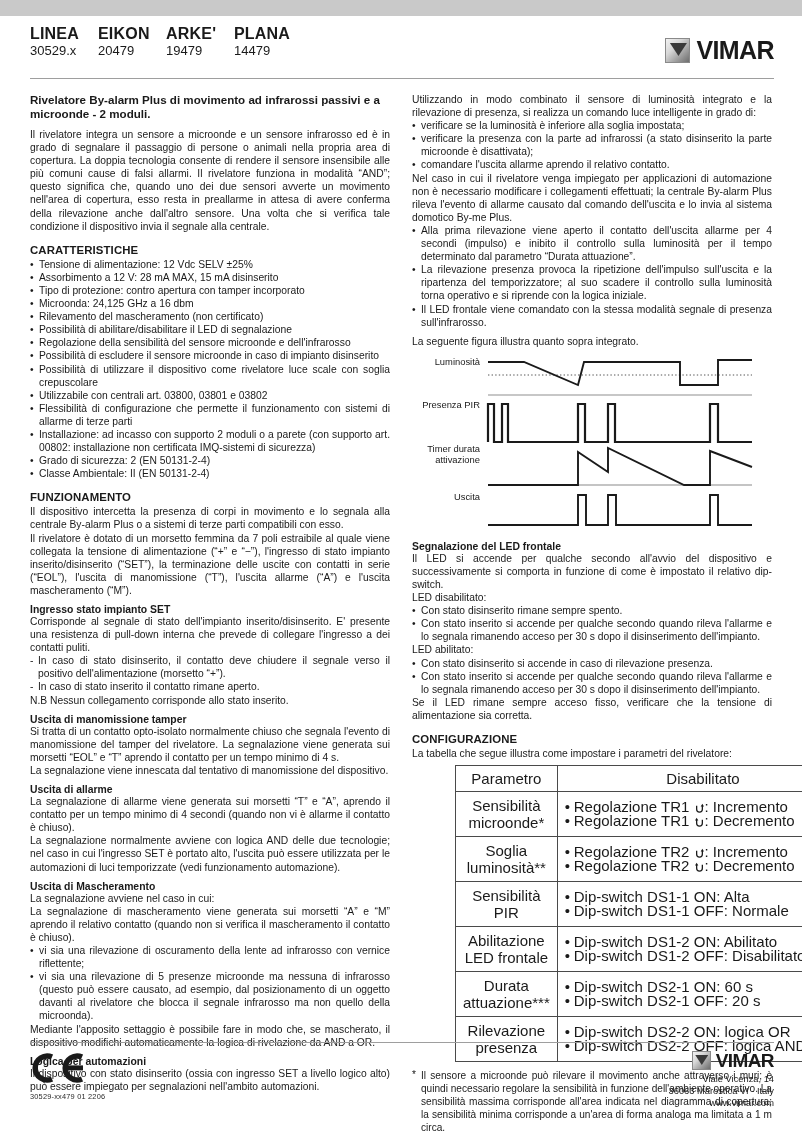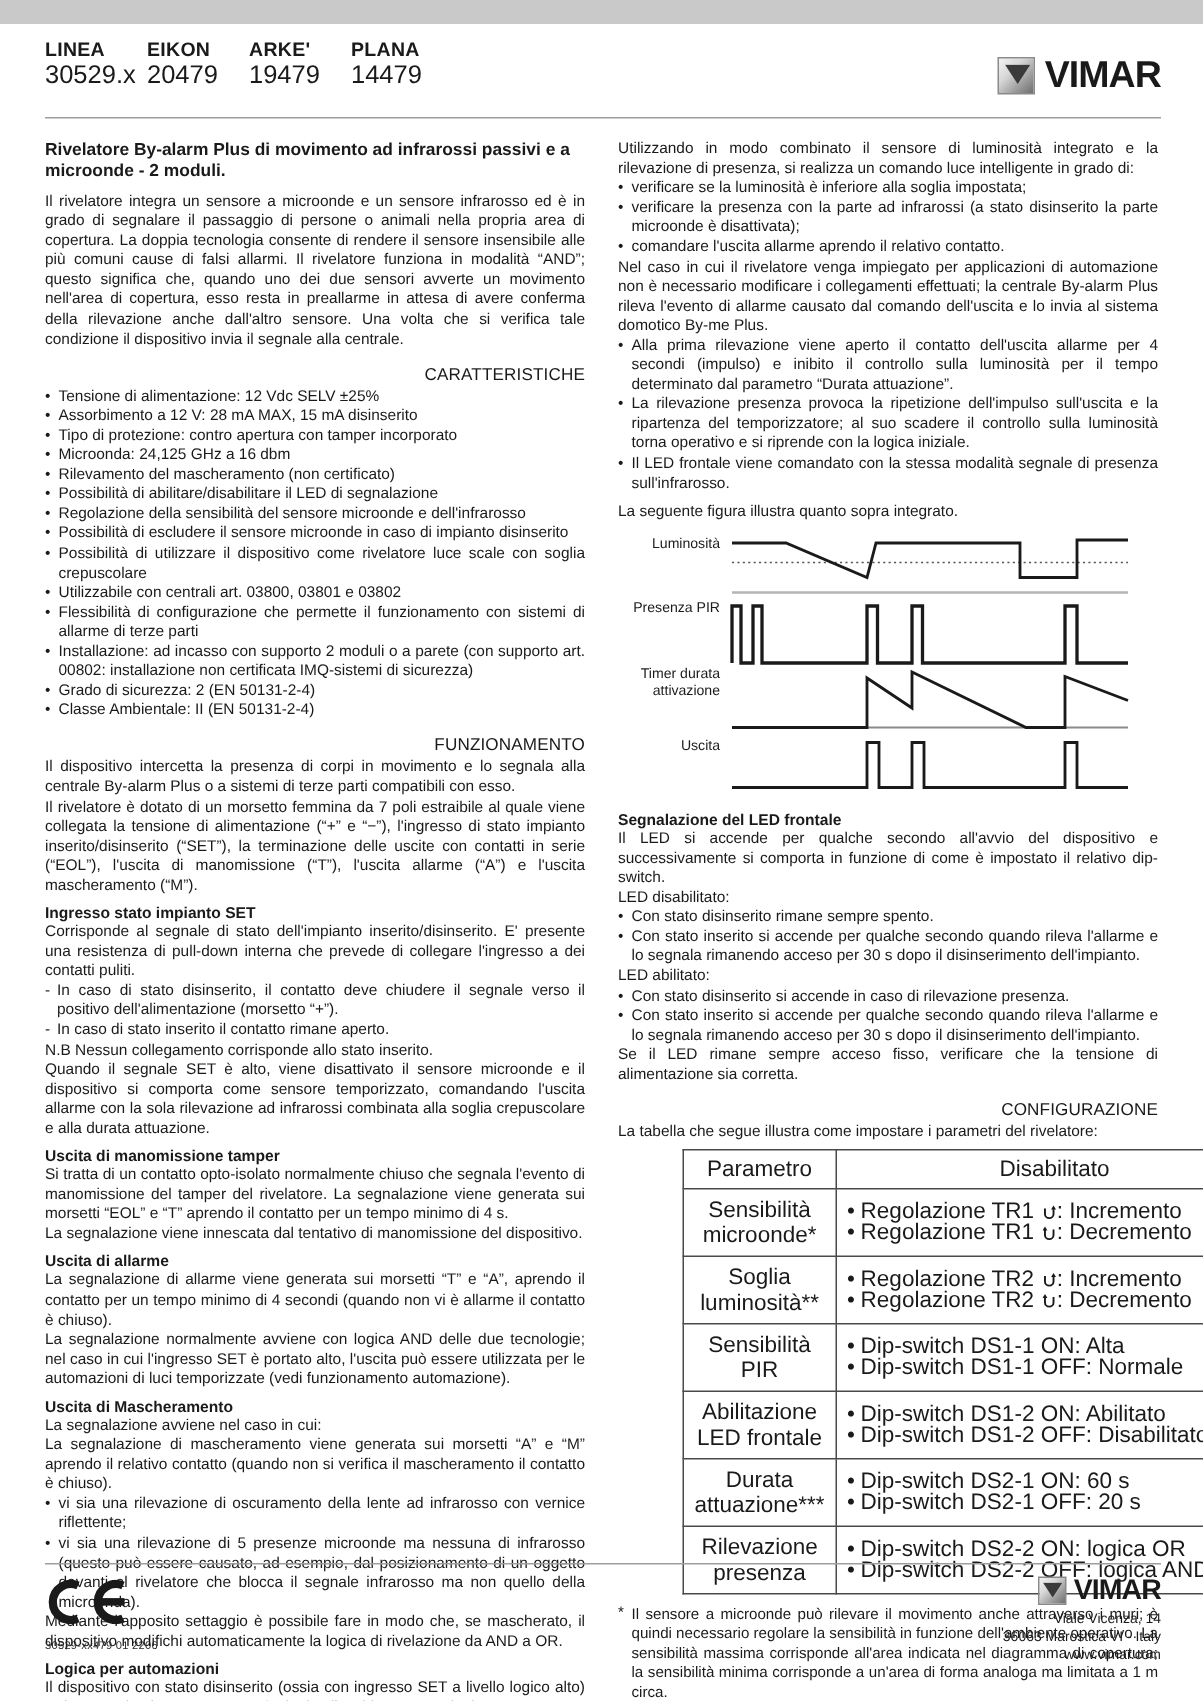--- a/index.html
+++ b/index.html
@@ -37,25 +37,25 @@
     border-collapse: collapse;
     font-size: 11.3px;
   }
   .fam-table td {
     padding: 0 0 0 0;
     text-align: left;
     white-space: nowrap;
   }
   .fam-name {
     font-weight: bold;
-    font-size: 13px;
+    font-size: 16px;
     letter-spacing: .2px;
     padding-bottom: 5px;
   }
-  .fam-code { font-size: 17px; }
+  .fam-code { font-size: 13px; }
   .fam-col { width: 68px; }
   .logo-top {
     position: absolute;
     right: 28px;
     top: 22px;
     display: flex;
     align-items: center;
     gap: 6px;
   }
   .logo-mark {
@@ -87,24 +87,23 @@
   
   .cols {
     display: flex;
     gap: 22px;
     padding: 14px 28px 0 30px;
   }
   .col { width: 360px; }
 
   h2.sec {
     font-size: 11.4px;
-    font-weight: normal;
+    font-weight: bold;
     margin: 11px 0 2px 0;
     letter-spacing: .1px;
-    text-align: right;
   }
   h3.sub {
     font-size: 10.4px;
     font-weight: bold;
     margin: 7px 0 0 0;
   }
   p.t {
     font-size: 10.3px;
     line-height: 13.1px;
     margin: 0;
@@ -311,21 +310,20 @@
       <p class="t">Il dispositivo intercetta la presenza di corpi in movimento e lo segnala alla centrale By-alarm Plus o a sistemi di terze parti compatibili con esso.</p>
       <p class="t">Il rivelatore è dotato di un morsetto femmina da 7 poli estraibile al quale viene collegata la tensione di alimentazione (“+” e “−”), l'ingresso di stato impianto inserito/disinserito (“SET”), la terminazione delle uscite con contatti in serie (“EOL”), l'uscita di manomissione (“T”), l'uscita allarme (“A”) e l'uscita mascheramento (“M”).</p>
 
       <h3 class="sub">Ingresso stato impianto SET</h3>
       <p class="t">Corrisponde al segnale di stato dell'impianto inserito/disinserito. E' presente una resistenza di pull-down interna che prevede di collegare l'ingresso a dei contatti puliti.</p>
       <ul class="dash">
         <li>In caso di stato disinserito, il contatto deve chiudere il segnale verso il positivo dell'alimentazione (morsetto “+”).</li>
         <li>In caso di stato inserito il contatto rimane aperto.</li>
       </ul>
       <p class="t">N.B Nessun collegamento corrisponde allo stato inserito.</p>
-      <p class="t">Quando il segnale SET è alto, viene disattivato il sensore microonde e il dispositivo si comporta come sensore temporizzato, comandando l'uscita allarme con la sola rilevazione ad infrarossi combinata alla soglia crepuscolare e alla durata attuazione.</p>
 
       <h3 class="sub">Uscita di manomissione tamper</h3>
       <p class="t">Si tratta di un contatto opto-isolato normalmente chiuso che segnala l'evento di manomissione del tamper del rivelatore. La segnalazione viene generata sui morsetti “EOL” e “T” aprendo il contatto per un tempo minimo di 4 s.</p>
       <p class="t">La segnalazione viene innescata dal tentativo di manomissione del dispositivo.</p>
 
       <h3 class="sub">Uscita di allarme</h3>
       <p class="t">La segnalazione di allarme viene generata sui morsetti “T” e “A”, aprendo il contatto per un tempo minimo di 4 secondi (quando non vi è allarme il contatto è chiuso).</p>
       <p class="t">La segnalazione normalmente avviene con logica AND delle due tecnologie; nel caso in cui l'ingresso SET è portato alto, l'uscita può essere utilizzata per le automazioni di luci temporizzate (vedi funzionamento automazione).</p>
 
       <h3 class="sub">Uscita di Mascheramento</h3>

